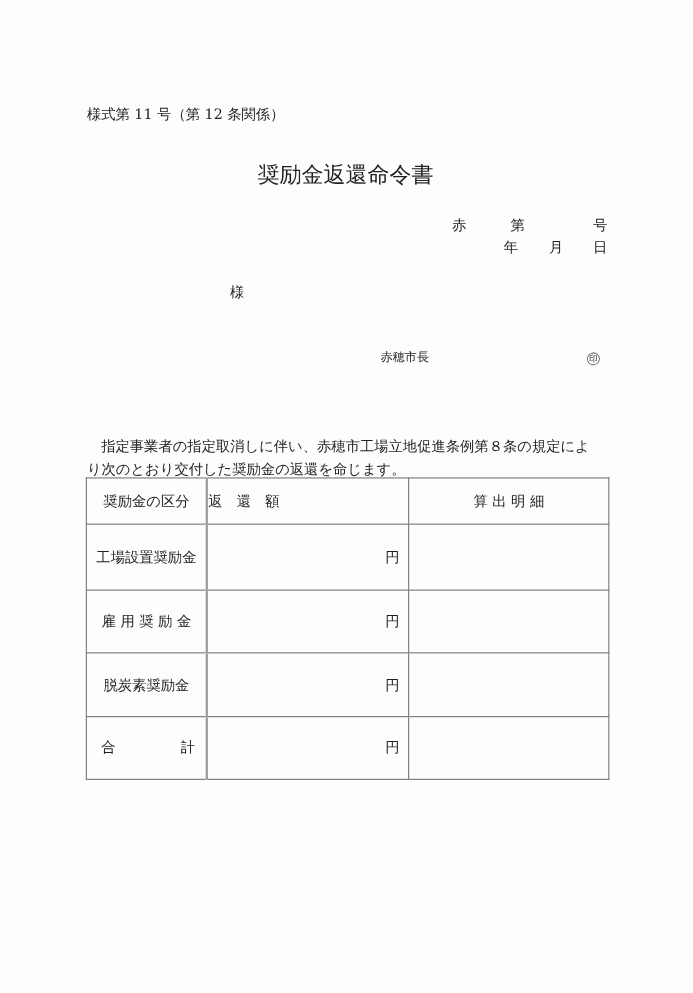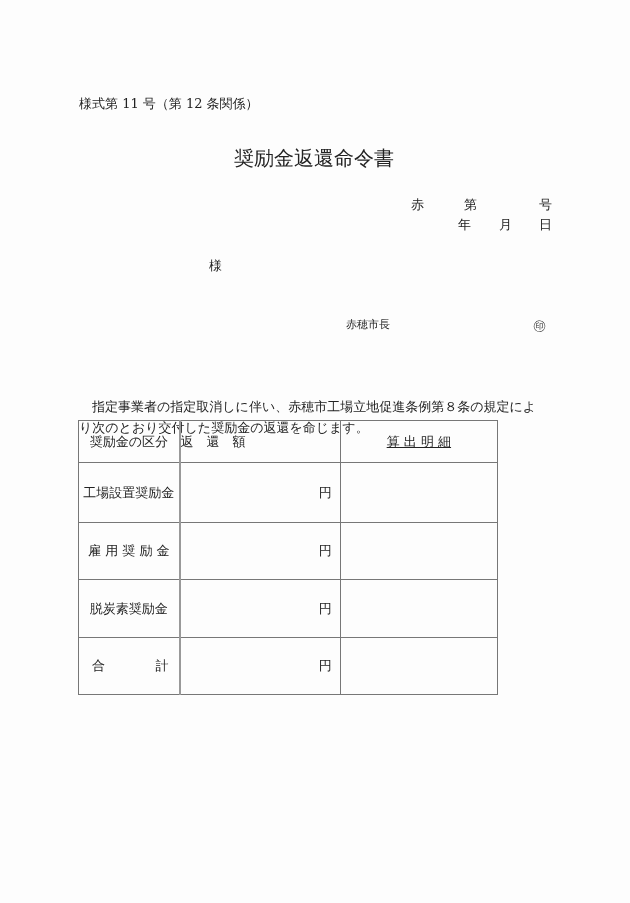--- a/index.html
+++ b/index.html
@@ -25,22 +25,22 @@
     .seal { left: 533px; top: 317px; font-size: 13px; }
     .body-text {
       left: 79px; top: 396px; width: 480px;
       font-size: 13px; line-height: 21px; white-space: normal;
     }
     .body-text p { margin: 0; }
 
     table.refund-table {
       position: absolute;
       left: 78px;
-      top: 420px;
-      width: 420px;
+      top: 434px;
+      width: 476px;
       border-collapse: collapse;
       font-size: 13px;
     }
     table.refund-table td, table.refund-table th {
       border: 1px solid #777;
       font-weight: normal;
       padding: 0;
     }
     table.refund-table th { height: 41px; }
     .r1 td { height: 59px; }
@@ -79,21 +79,21 @@
 <div class="abs body-text">
   <p>　指定事業者の指定取消しに伴い、赤穂市工場立地促進条例第８条の規定によ</p>
   <p>り次のとおり交付した奨励金の返還を命じます。</p>
 </div>
 
 <table class="refund-table">
   <tbody>
       <tr>
     <th class="col1">奨励金の区分</th>
     <th class="col2 divider-thick" style="text-align:left;">返　還　額</th>
-    <th class="col3" style="text-align:center;text-decoration:underline;">算 出 明 細</th>
+    <th class="col3" style="text-align:center;">算 出 明 細</th>
   </tr>
   <tr class="r1">
     <td class="col1">工場設置奨励金</td>
     <td class="col2 divider-thick"><span>円</span></td>
     <td class="col3"></td>
   </tr>
   <tr class="r2">
     <td class="col1">雇 用 奨 励 金</td>
     <td class="col2 divider-thick"><span>円</span></td>
     <td class="col3"></td>

